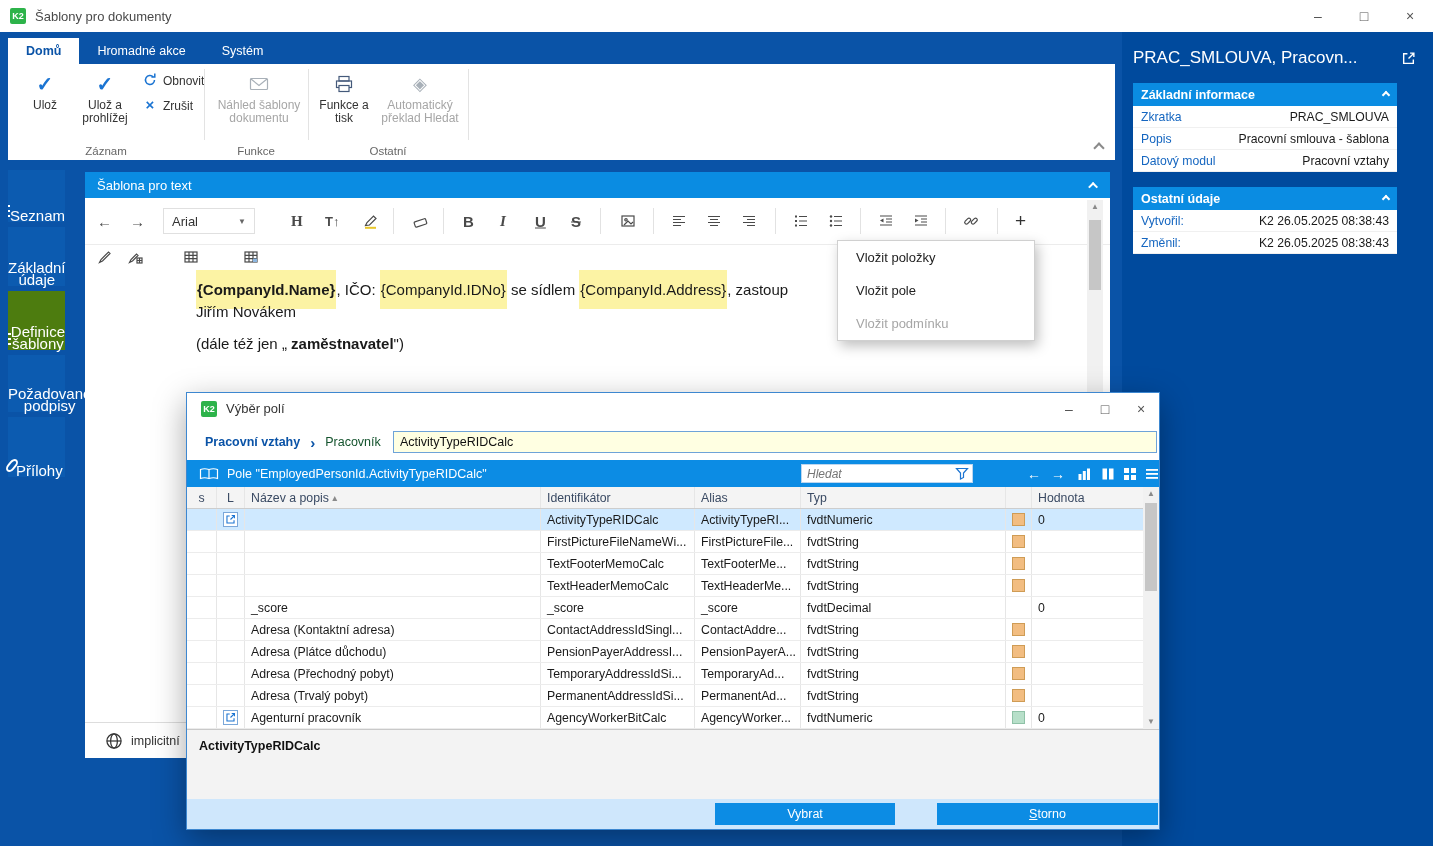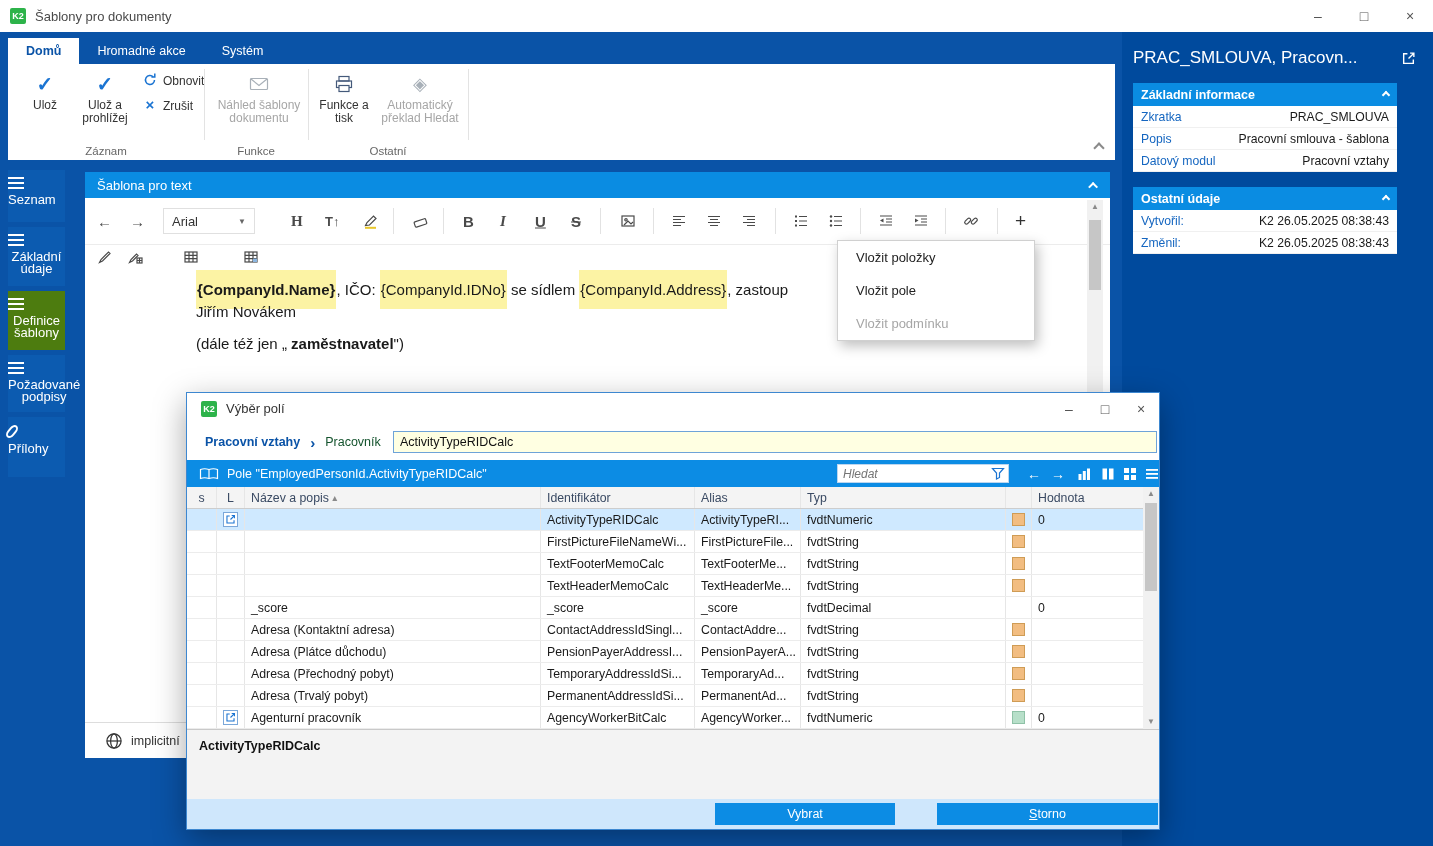--- a/index.html
+++ b/index.html
@@ -31,21 +31,21 @@
   .rb-small .ric{margin-right:5px;display:inline-flex;width:16px;justify-content:center}
   .rb-x{color:#1b74d2;font-size:15px;font-weight:bold}
   .rb-group-label{position:absolute;bottom:3px;text-align:center;font-size:11.5px;color:#666}
   .rb-div{position:absolute;top:5px;bottom:20px;width:1px;background:#e3e3e3}
   .disabled{color:#a6a6a6 !important}
   #ribbon-collapse{position:absolute;right:12px;bottom:8px;color:#8a8a8a}
   .chev{width:8px;height:8px;border-top:2px solid currentColor;border-left:2px solid currentColor;transform:rotate(45deg);display:inline-block}
 
   
   #sidebar{position:absolute;left:8px;top:170px;width:57px}
-  .side-item{background:#0c5bb0;margin-bottom:5px;color:#fff;display:flex;flex-direction:column;align-items:flex-start;padding-top:7px;text-align:center;font-size:13px;line-height:12px;cursor:default}
+  .side-item{background:#0c5bb0;margin-bottom:5px;color:#fff;display:flex;flex-direction:row;align-items:flex-end;padding-top:7px;text-align:center;font-size:15px;line-height:12px;cursor:default}
   .side-item.active{background:#4d7c0f}
   .side-item:nth-child(1){height:52px}
   .side-item:nth-child(2){height:59px}
   .side-item:nth-child(3){height:59px}
   .side-item:nth-child(4){height:57px}
   .side-item:nth-child(5){height:60px}
   .bars{width:16px;height:12px;margin-bottom:5px;background:linear-gradient(#fff 0 2px,transparent 2px 5px,#fff 5px 7px,transparent 7px 10px,#fff 10px 12px)}
   .clip{width:8px;height:15px;border:2px solid #fff;border-radius:5px/7px;transform:rotate(40deg);margin-bottom:4px}
 
   
@@ -84,21 +84,21 @@
   .dlg-title{margin-left:9px;font-size:13px;color:#333}
   .dlg-titlebar .wbtn{width:36px;height:31px}
   .dlg-bread{height:36px;display:flex;align-items:center;position:relative}
   .crumb{font-size:12.5px;color:#0a53a7;font-weight:bold;margin-left:18px;cursor:default}
   .crumb2{font-size:12.5px;color:#14532d;margin-left:10px;cursor:default}
   .crumb-arrow{color:#0a53a7;font-size:15px;font-weight:bold;margin-left:10px}
   #dlg-search{position:absolute;left:206px;top:7px;width:764px;height:22px;background:#ffffe2;border:1px solid #6ea3d8;font-size:12.5px;color:#111;padding:0 6px;font-family:"Liberation Sans",sans-serif}
   .dlg-bluebar{height:27px;background:#0c8ce4;position:relative;display:flex;align-items:center;color:#fff}
   .dlg-bluebar .booki{margin-left:12px}
   .dlg-list-title{margin-left:8px;font-size:12.5px;font-weight:normal}
-  #find-box{position:absolute;left:650px;top:4px;width:172px;height:19px;background:#fff;border:1px solid #bcd6ef;display:flex;align-items:center}
+  #find-box{position:absolute;left:614px;top:4px;width:172px;height:19px;background:#fff;border:1px solid #bcd6ef;display:flex;align-items:center}
   #find-input{flex:1;border:0;outline:0;font-size:12px;font-style:italic;color:#888;padding:0 5px;background:transparent;font-family:"Liberation Sans",sans-serif;min-width:0}
   .bluebar-ico{position:absolute;top:0;height:27px;display:flex;align-items:center;justify-content:center;width:22px;color:#fff;font-size:14px;cursor:default}
   
   .dlg-thead{height:22px;background:#f4f4f4;border-bottom:1px solid #cdcdcd;display:flex;font-size:12.3px;color:#3a4a63}
   .cell{height:100%;border-right:1px solid #e6e6e6;display:flex;align-items:center;padding-left:6px;overflow:hidden;white-space:nowrap}
   .ccenter{justify-content:center;padding-left:0}
   .col-s{width:30px}.col-l{width:28px}.col-name{width:296px}.col-id{width:154px}.col-alias{width:106px}.col-typ{width:205px}.col-sw{width:26px}.col-val{width:113px;border-right:0}
   .dlg-rows{height:220px;position:relative}
   .trow{height:22px;display:flex;border-bottom:1px solid #ececec;font-size:12.3px;color:#1a1a1a;cursor:default}
   .trow.selected{background:#cfe9ff}

